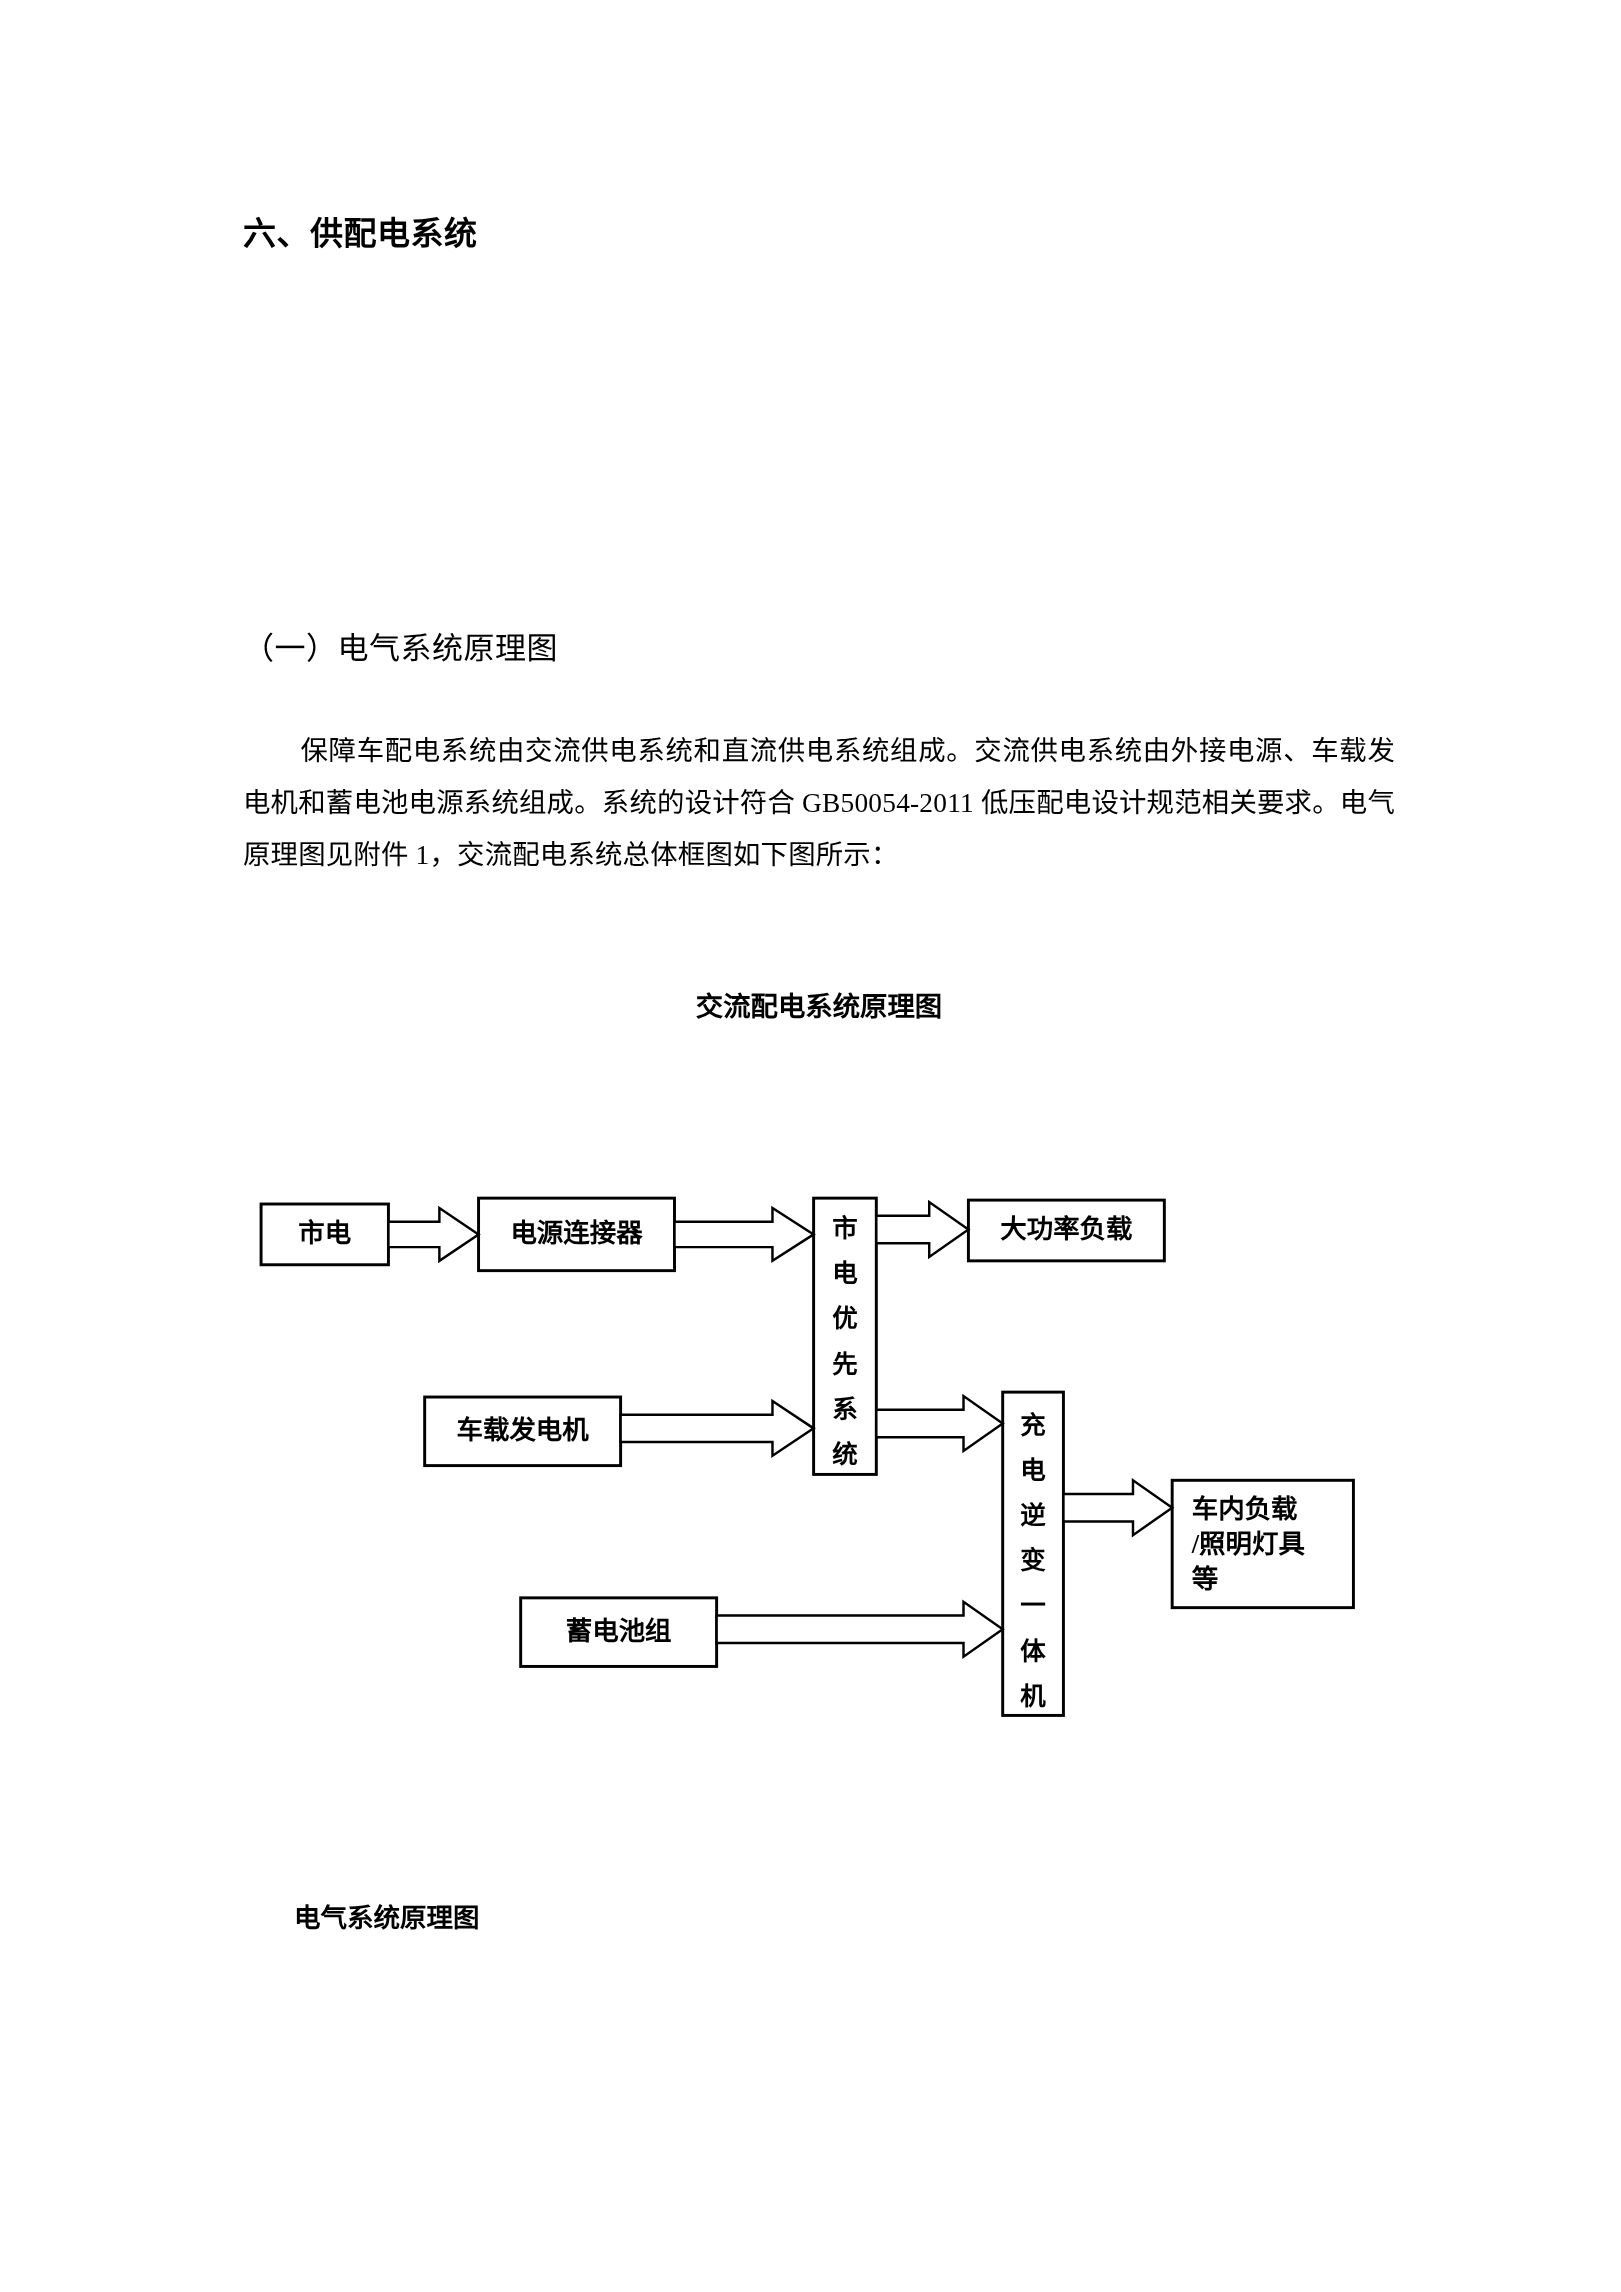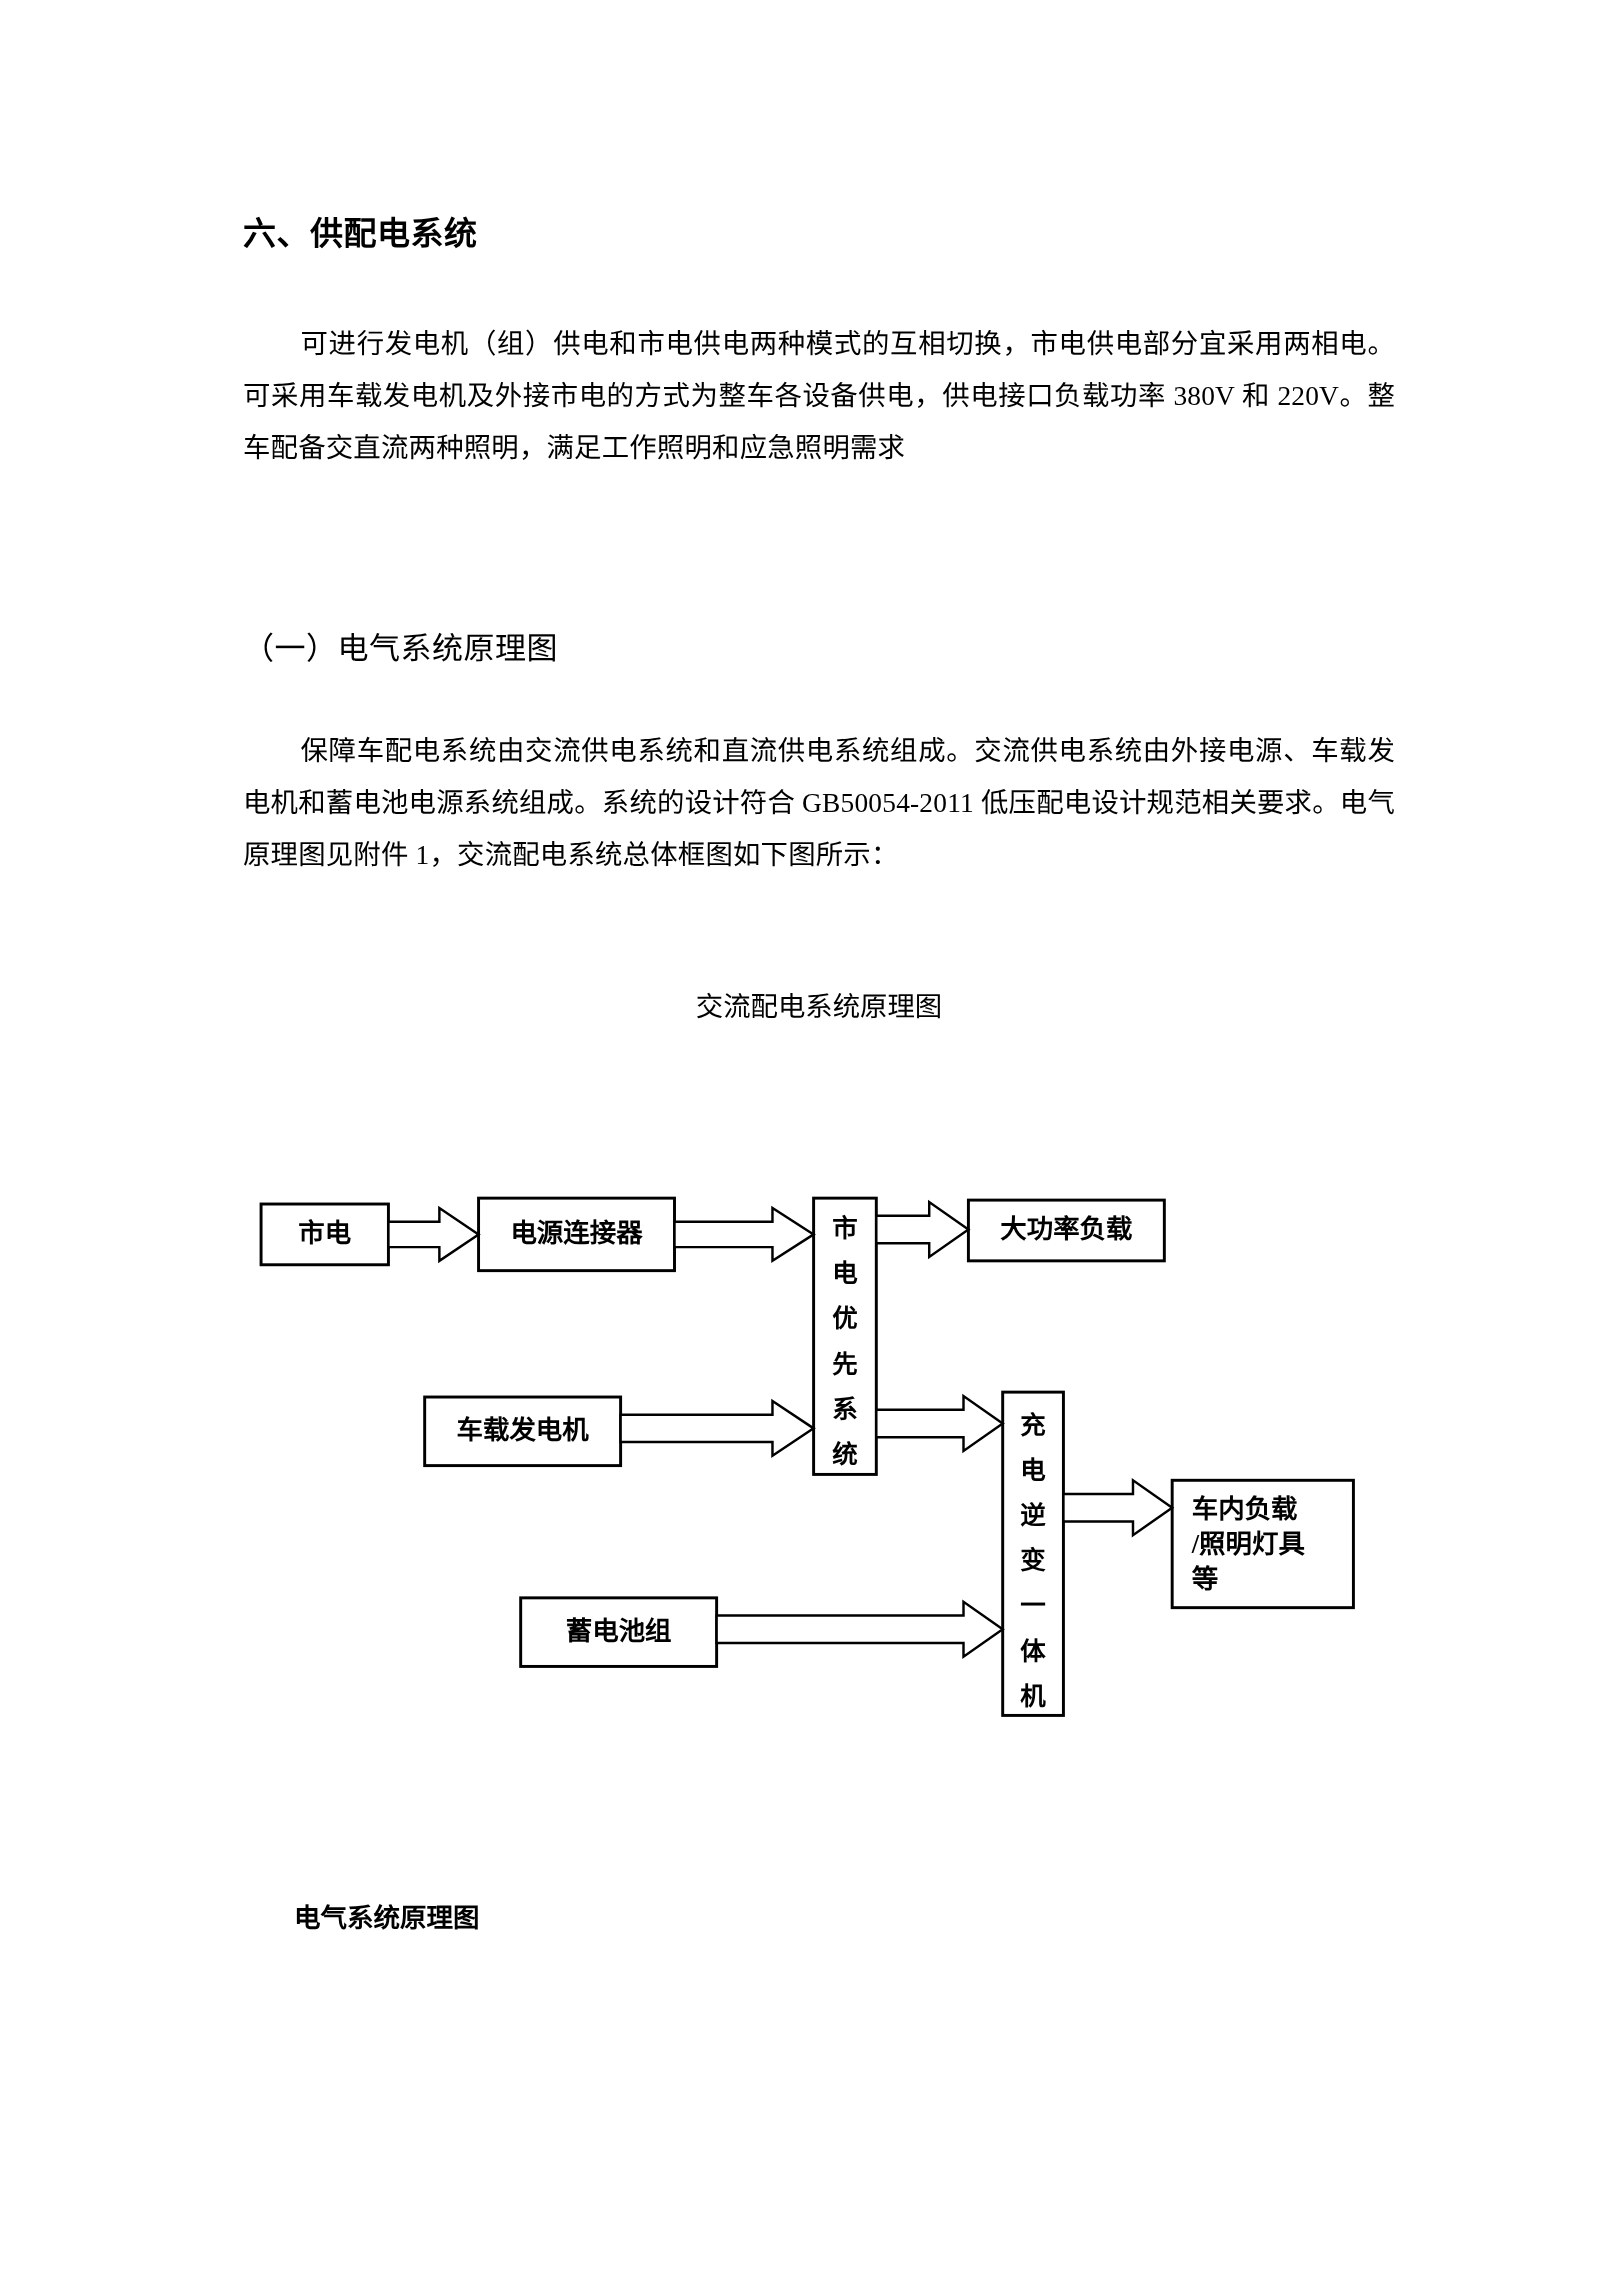--- a/index.html
+++ b/index.html
@@ -59,21 +59,21 @@
     margin: 0;
     line-height: 52px;
     text-align: justify;
     text-justify: inter-ideograph;
     letter-spacing: 0.2px;
   }
   p.body-text .indent { display: inline-block; width: 57px; }
 
   .fig-title {
     font-size: 27.4px;
-    font-weight: normal;
+    font-weight: bold;
     text-align: center;
     line-height: 1.4;
   }
 
   
   .abs { position: absolute; }
 
   
   #diagram {
     position: absolute;
@@ -117,23 +117,20 @@
 </style>
 </head>
 <body>
 
 <div class="page">
 
   <div class="abs" style="left:243px; top:211px; width:1152px;">
     <h1 class="sec-heading">六、供配电系统</h1>
   </div>
 
-  <div class="abs" style="left:243px; top:318px; width:1152px;">
-    <p class="body-text"><span class="indent"></span><span>可进行发电机（组）供电和市电供电两种模式的互相切换，市电供电部分宜采用两相电。可采用车载发电机及外接市电的方式为整车各设备供电，供电接口负载功率 380V 和 220V。整车配备交直流两种照明，满足工作照明和应急照明需求</span></p>
-  </div>
 
   <div class="abs" style="left:243px; top:627px; width:1152px;">
     <h2 class="sub-heading">（一）电气系统原理图</h2>
   </div>
 
   <div class="abs" style="left:243px; top:725px; width:1152px;">
     <p class="body-text"><span class="indent"></span><span>保障车配电系统由交流供电系统和直流供电系统组成。交流供电系统由外接电源、车载发电机和蓄电池电源系统组成。系统的设计符合 GB50054-2011 低压配电设计规范相关要求。电气原理图见附件 1，交流配电系统总体框图如下图所示：</span></p>
   </div>
 
   <div class="abs" style="left:243px; top:988px; width:1152px;">

